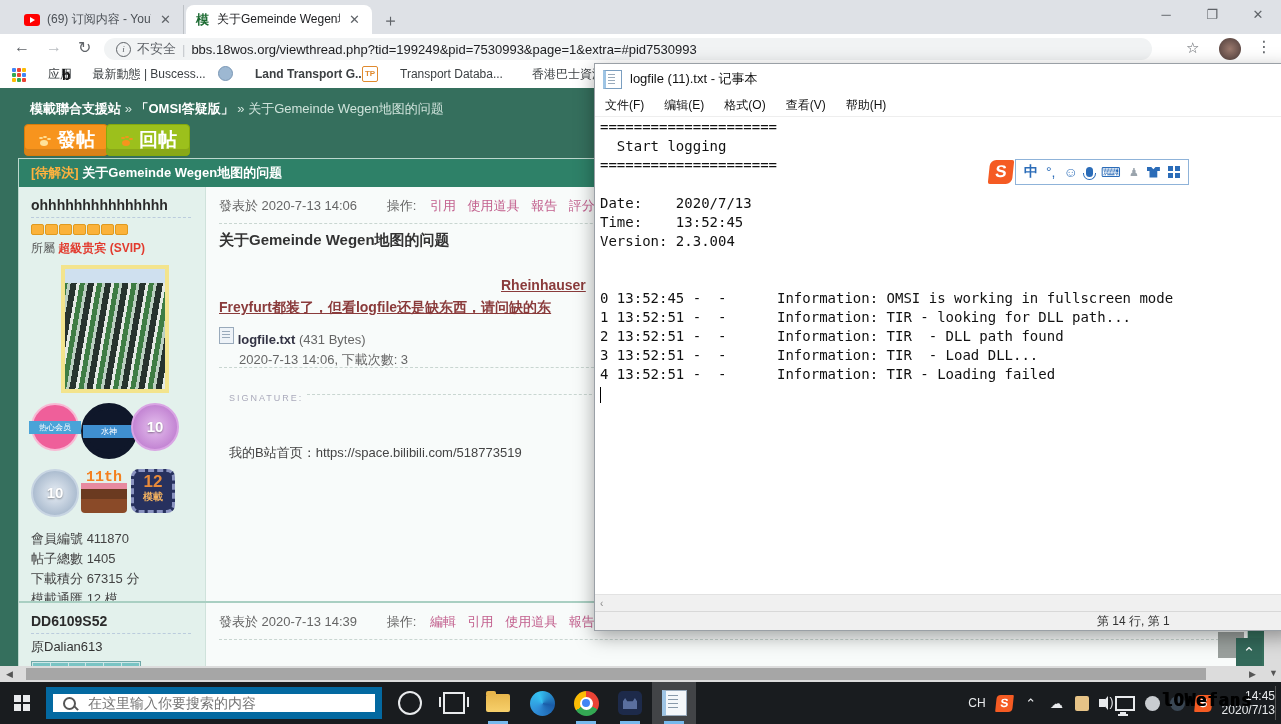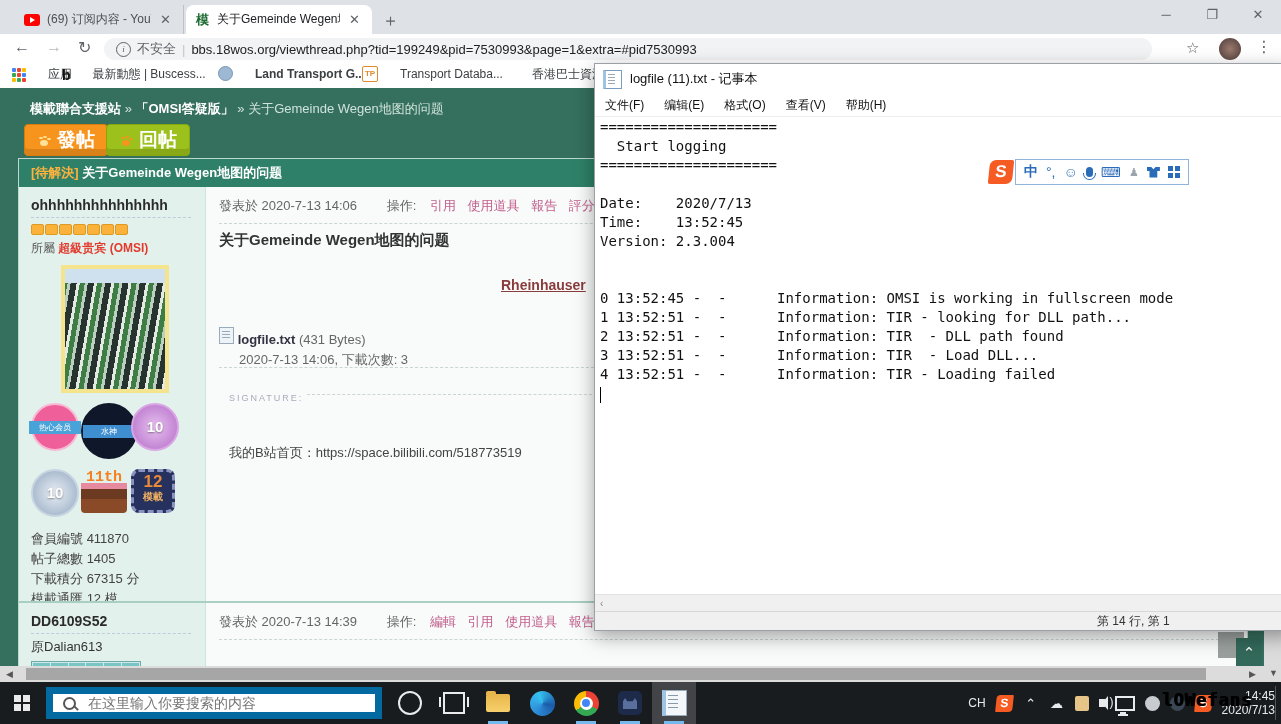--- a/index.html
+++ b/index.html
@@ -250,21 +250,21 @@
           <i></i>
           <i></i>
           <i></i>
           <i></i>
           <i></i>
           <i></i>
           <i></i>
         </div>
       <div class="grp">
         <span>所屬</span>
-        <span class="g1">超級贵宾 (OMSI)</span>
+        <span class="g1">超級贵宾 (SVIP)</span>
       </div>
       <div id="avatar"></div>
       <div id="badges">
         <div class="badge b-pink">
             <div class="rb">热心会员</div>
           </div>
         <div class="badge b-org">
             <div class="rb" style="background:#3f8fd0;">水神</div>
           </div>
         <div class="badge b-pur medal"><span>10</span></div>
@@ -288,20 +288,21 @@
       <span>發表於 2020-7-13 14:06</span>
       <span style="margin-left:26px;">操作:</span>
       <span class="oplink" style="margin-left:10px;">引用</span>
       <span class="oplink">使用道具</span>
       <span class="oplink">報告</span>
       <span class="oplink">評分</span>
       <span class="oplink">回復</span>
     </div>
     <div class="abs ptitle" style="left:200px;top:72px;">关于Gemeinde Wegen地图的问题</div>
     <div class="abs tlink" style="left:482px;top:118px;">Rheinhauser</div>
+    <div class="abs tlink" style="left:200px;top:140px;">Freyfurt都装了，但看logfile还是缺东西，请问缺的东</div>
     <div class="abs" style="left:200px;top:168px;font-size:13px;">
       <span class="att-ic"></span>
       <b style="color:#334;">logfile.txt</b>
       <span style="color:#666;">(431 Bytes)</span>
       <div style="color:#666;margin:4px 0 0 20px;">2020-7-13 14:06, 下載次數: 3</div>
     </div>
     <div class="abs dotline" style="left:200px;top:208px;width:390px;"></div>
     <div class="abs" style="left:210px;top:228px;">
       <span class="sig-label">SIGNATURE:</span>
       <span class="abs dotline" style="left:78px;top:7px;width:300px;"></span>

